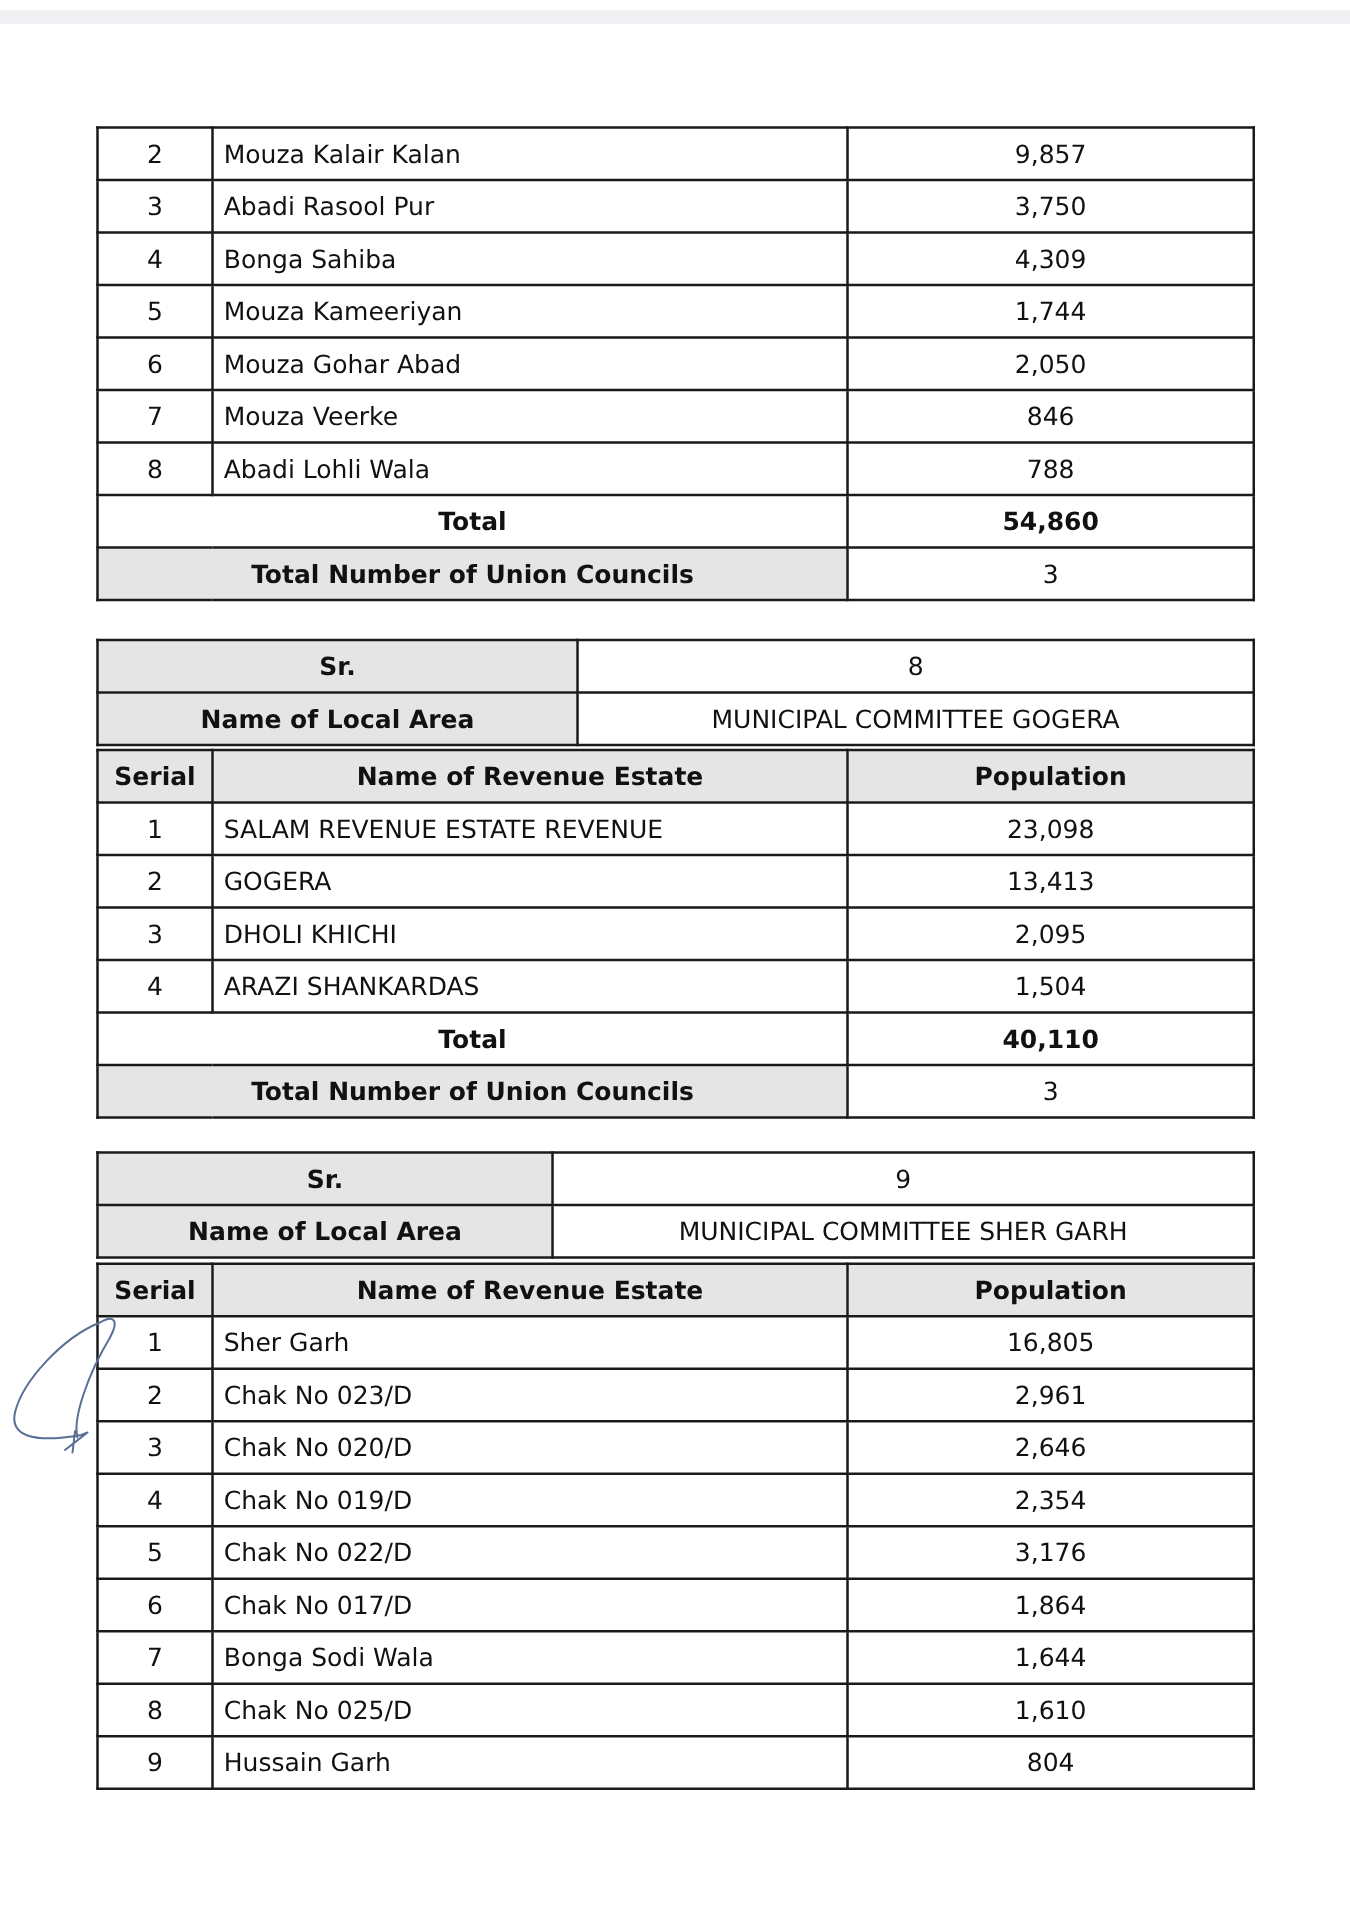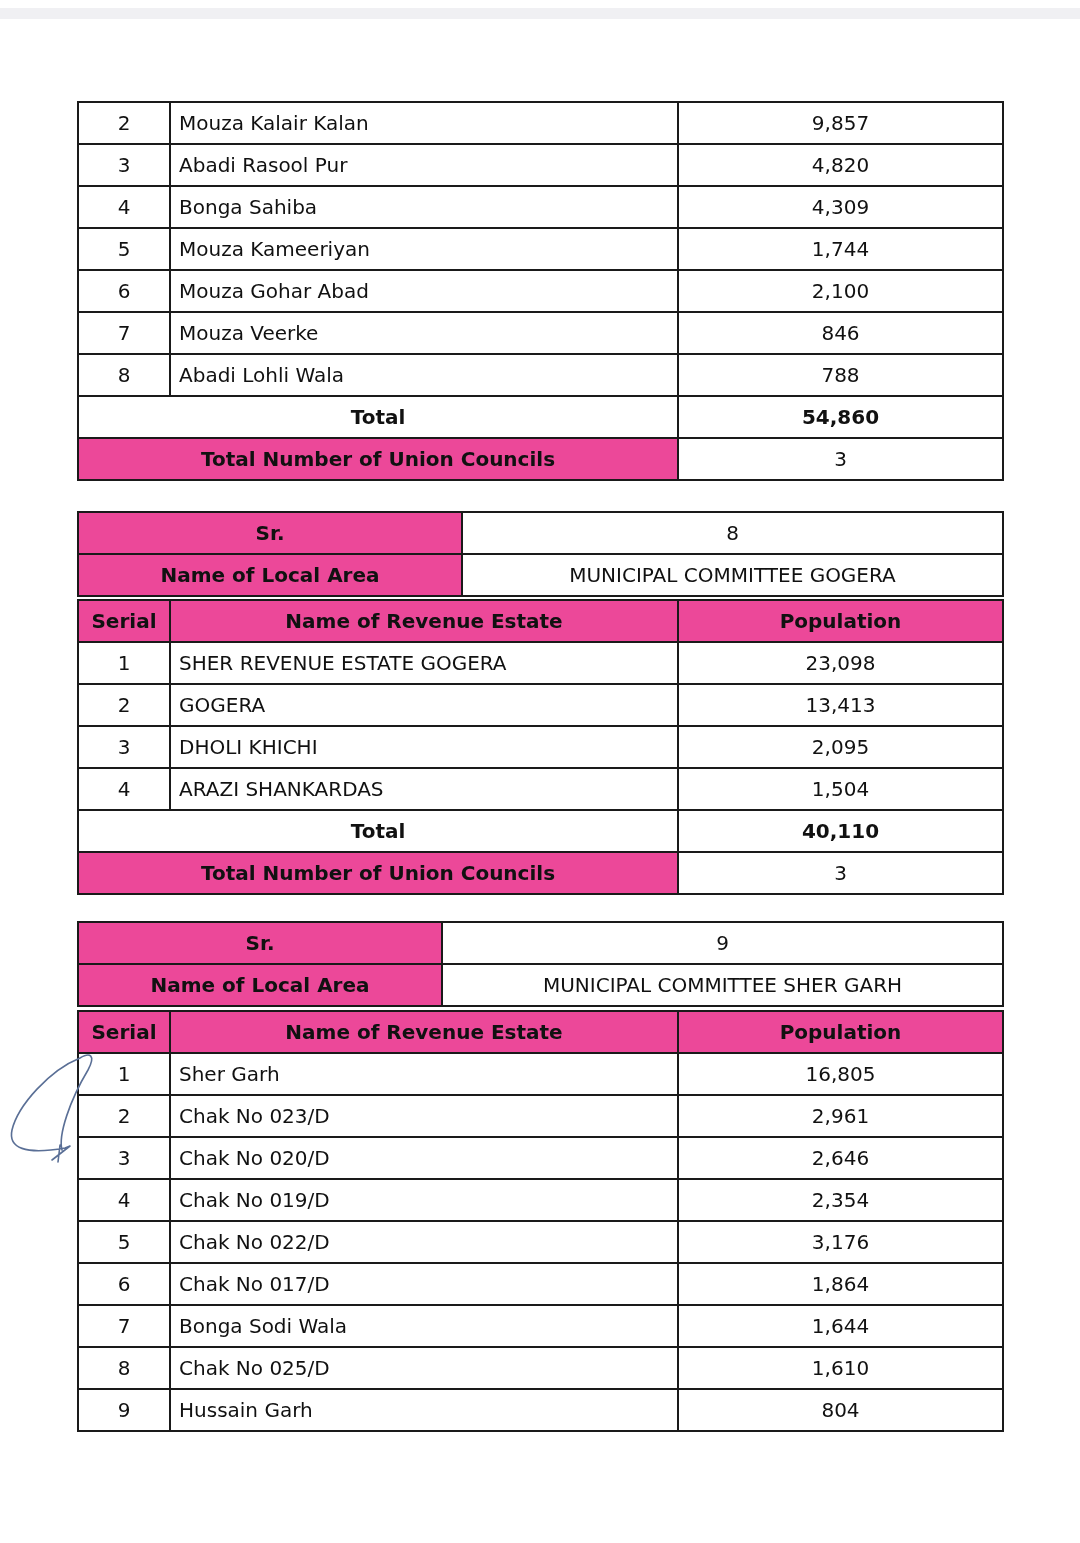--- a/index.html
+++ b/index.html
@@ -11,21 +11,21 @@
   table.t {
     position: absolute; left: 77px; width: 925px;
     border-collapse: collapse; table-layout: fixed;
     font-size: 20px;
   }
   table.t td {
     border: 2px solid #1a1a1a; padding: 0; height: 40px;
     text-align: center; vertical-align: middle; white-space: nowrap; overflow: hidden;
   }
   table.t td.name { text-align: left; padding-left: 8px; }
-  table.t td.gray { background: #ec4899; }
+  table.t td.gray { background: #e5e5e5; }
   table.t td.b { font-weight: bold; }
   .sig { position: absolute; left: 0; top: 1050px; width: 110px; height: 120px; pointer-events: none; }
 </style>
 </head>
 <body>
 
 <div class="top-band"></div>
 
 <table class="t" style="top:101px;">
   <colgroup>
@@ -35,36 +35,36 @@
     </colgroup>
   <tbody>
     <tr>
         <td>2</td>
         <td class="name">Mouza Kalair Kalan</td>
         <td>9,857</td>
       </tr>
     <tr>
         <td>3</td>
         <td class="name">Abadi Rasool Pur</td>
-        <td>4,820</td>
+        <td>3,750</td>
       </tr>
     <tr>
         <td>4</td>
         <td class="name">Bonga Sahiba</td>
         <td>4,309</td>
       </tr>
     <tr>
         <td>5</td>
         <td class="name">Mouza Kameeriyan</td>
         <td>1,744</td>
       </tr>
     <tr>
         <td>6</td>
         <td class="name">Mouza Gohar Abad</td>
-        <td>2,100</td>
+        <td>2,050</td>
       </tr>
     <tr>
         <td>7</td>
         <td class="name">Mouza Veerke</td>
         <td>846</td>
       </tr>
     <tr>
         <td>8</td>
         <td class="name">Abadi Lohli Wala</td>
         <td>788</td>
@@ -103,21 +103,21 @@
       <col style="width:325px">
     </colgroup>
   <tbody>
     <tr>
         <td class="b gray">Serial</td>
         <td class="b gray">Name of Revenue Estate</td>
         <td class="b gray">Population</td>
       </tr>
     <tr>
         <td>1</td>
-        <td class="name">SHER REVENUE ESTATE GOGERA</td>
+        <td class="name">SALAM REVENUE ESTATE REVENUE</td>
         <td>23,098</td>
       </tr>
     <tr>
         <td>2</td>
         <td class="name">GOGERA</td>
         <td>13,413</td>
       </tr>
     <tr>
         <td>3</td>
         <td class="name">DHOLI KHICHI</td>

